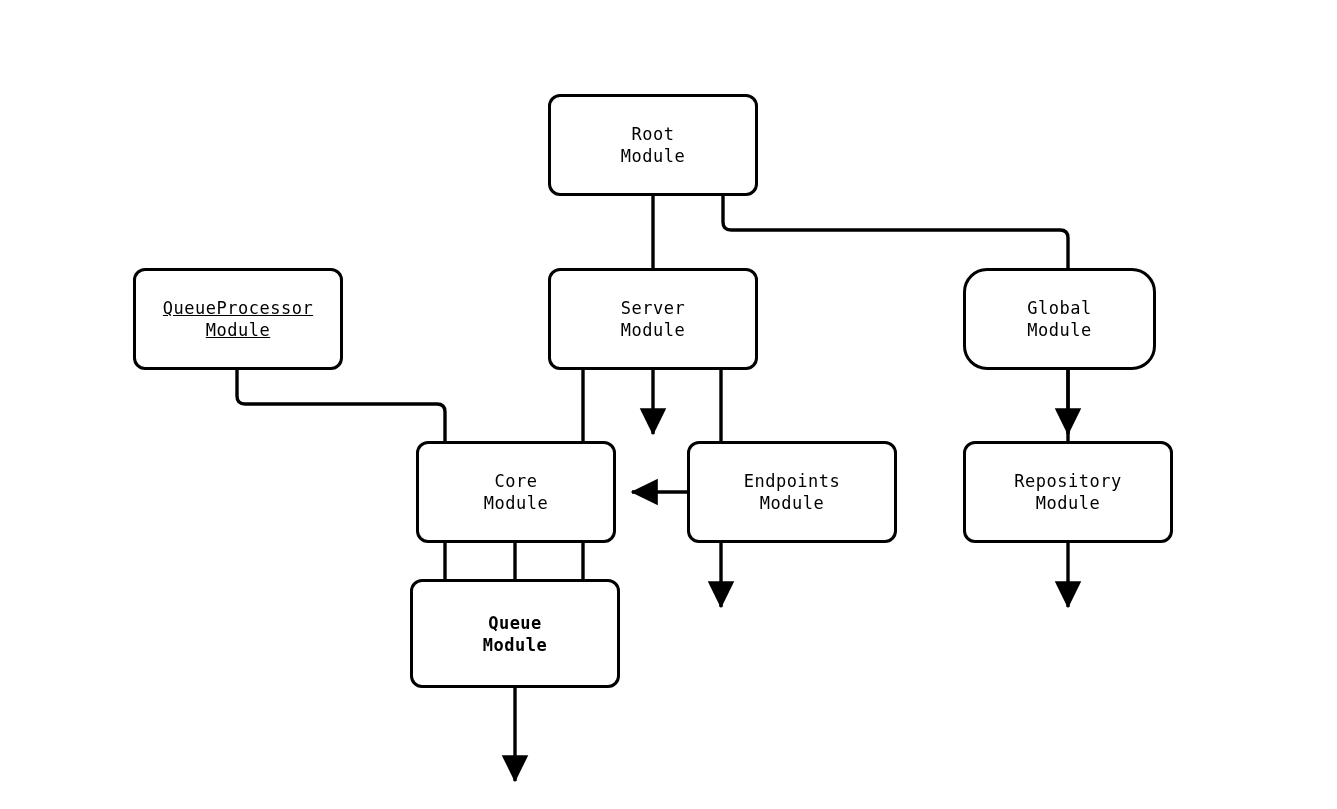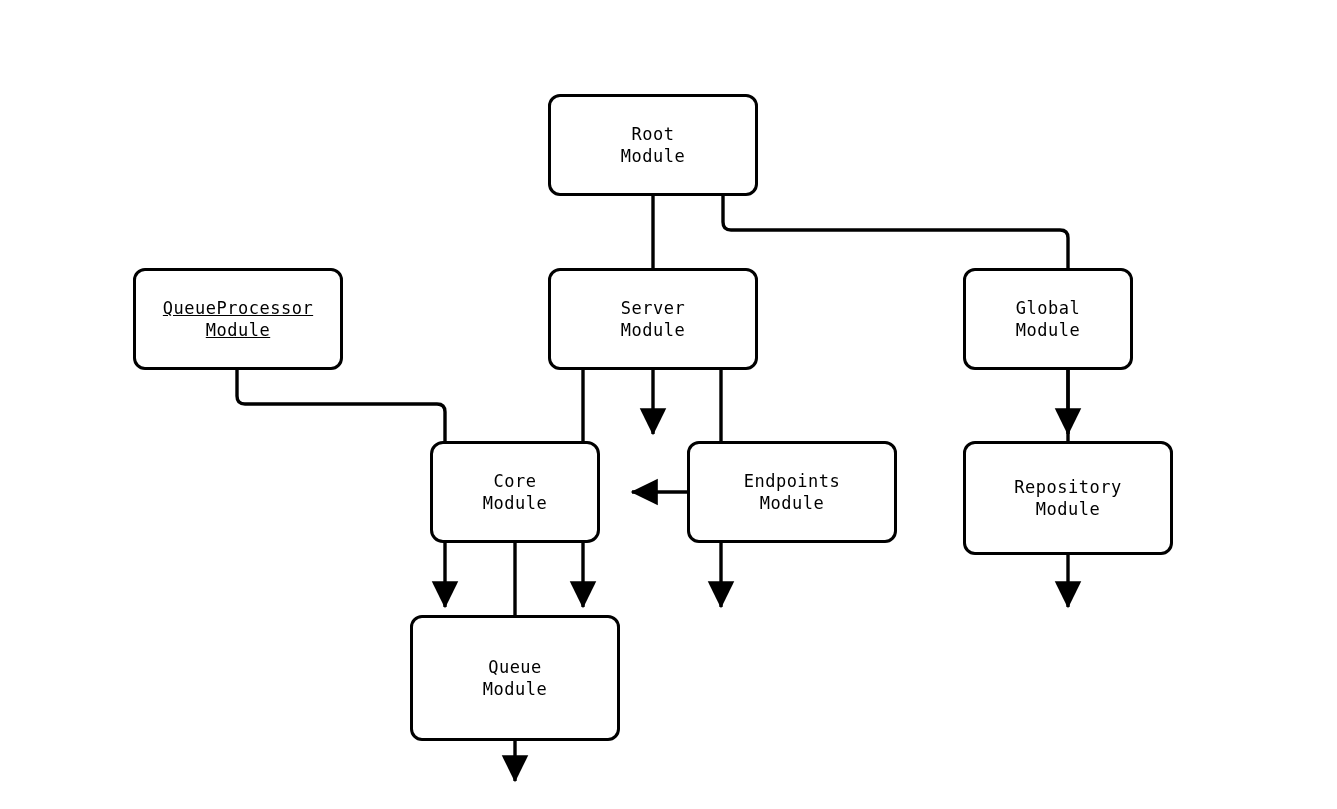--- a/index.html
+++ b/index.html
@@ -84,38 +84,38 @@
   <div class="node" style="left:133px; top:268px; width:210px; height:102px;text-decoration:underline;">
     <div class="node-label">QueueProcessor</div>
     <div class="node-label">Module</div>
   </div>
 
   <div class="node" style="left:548px; top:268px; width:210px; height:102px;align-items:center;">
     <div class="node-label">Server</div>
     <div class="node-label">Module</div>
   </div>
 
-  <div class="node" style="left:963px; top:268px; width:170px; height:102px;">
+  <div class="node" style="left:963px; top:268px; width:193px; height:102px;border-radius:24px;">
     <div class="node-label">Global</div>
     <div class="node-label">Module</div>
   </div>
 
-  <div class="node" style="left:430px; top:441px; width:170px; height:102px;border-radius:13px;">
+  <div class="node" style="left:416px; top:441px; width:200px; height:102px;">
     <div class="node-label">Core</div>
     <div class="node-label">Module</div>
   </div>
 
   <div class="node" style="left:687px; top:441px; width:210px; height:102px;">
     <div class="node-label">Endpoints</div>
     <div class="node-label">Module</div>
   </div>
 
-  <div class="node" style="left:963px; top:441px; width:210px; height:114px;">
+  <div class="node" style="left:963px; top:441px; width:210px; height:102px;">
     <div class="node-label">Repository</div>
     <div class="node-label">Module</div>
   </div>
 
-  <div class="node" style="left:410px; top:615px; width:210px; height:126px;">
+  <div class="node" style="left:410px; top:579px; width:210px; height:109px;font-weight:bold;">
     <div class="node-label">Queue</div>
     <div class="node-label">Module</div>
   </div>
 
 </div>
 
 </body></html>

